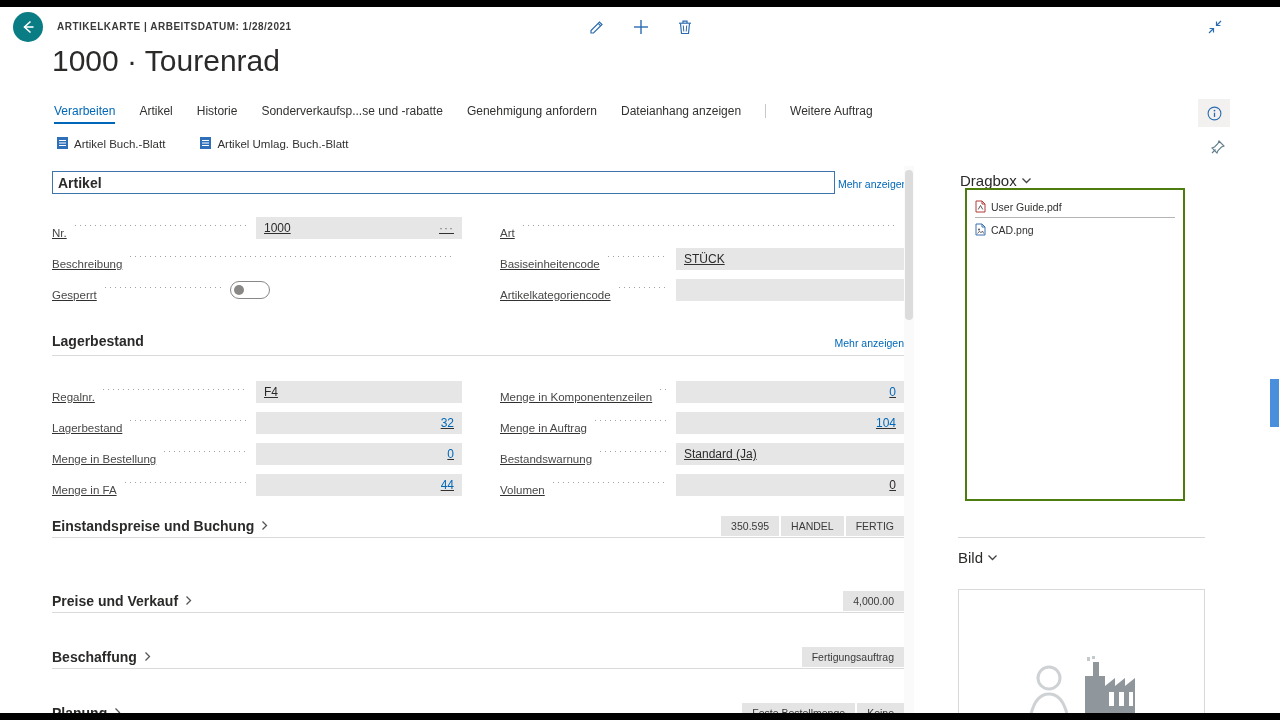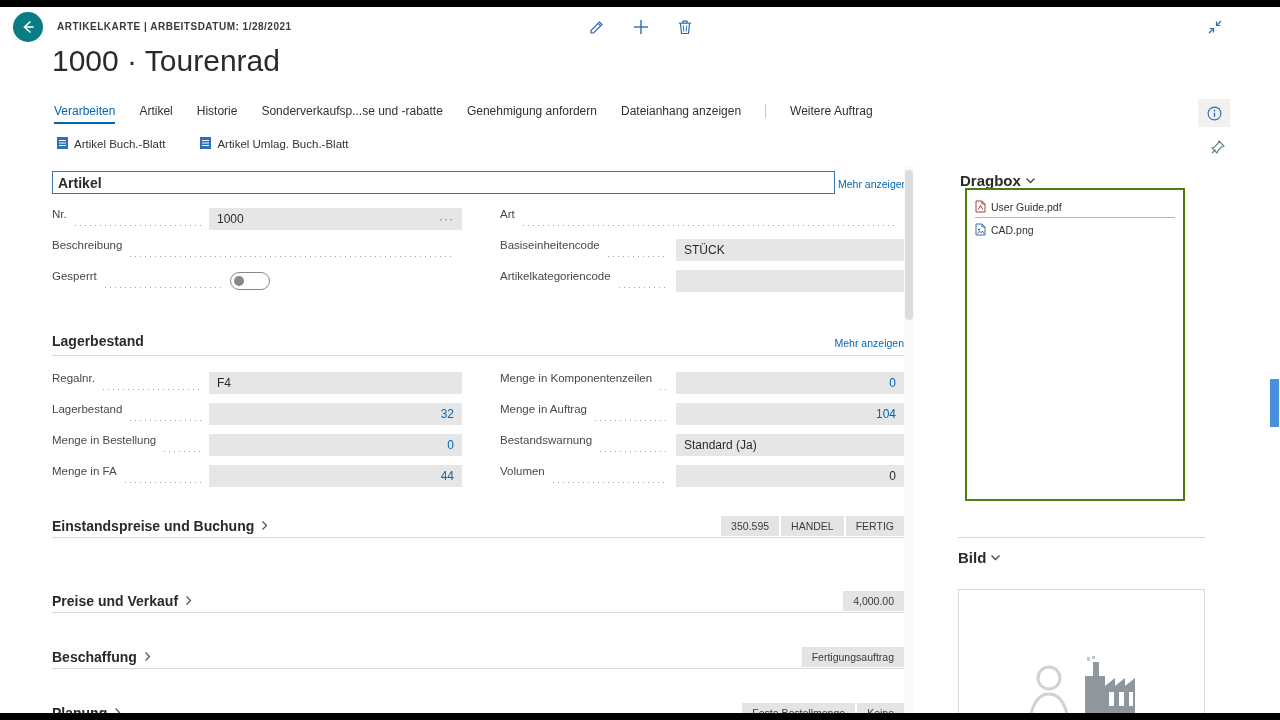--- a/index.html
+++ b/index.html
@@ -42,44 +42,44 @@
                 display:flex; align-items:flex-start; }
   #lager-head { top:333px; }
   .group-head .morelink { margin-left:auto; margin-top:4px; }
 
   .fields { position:absolute; left:52px; width:852px; }
   #fields-artikel { top:208px; }
   #fields-lager { top:372px; }
   .fcol { position:absolute; top:0; }
   .fcol.left { left:0; width:410px; }
   .fcol.right { left:448px; width:404px; }
-  .frow { display:flex; align-items:flex-start; height:31px; }
+  .frow { display:flex; align-items:flex-end; height:31px;text-decoration:underline; }
   .flabel { font-size:11.5px; color:#494847; white-space:nowrap; }
   .leader { flex:1; height:1px; margin:0 8px; align-self:center; position:relative; top:2px;
             background-image:repeating-linear-gradient(to right,#a3a3a3 0 1px,transparent 1px 5px); }
-  .fbox { width:253px; height:22px; background:#e6e6e6; font-size:12px; color:#2b2a29;
+  .fbox { width:206px; height:22px; background:#e6e6e6; font-size:12px; color:#2b2a29;
           display:flex; align-items:center; padding:0 8px; flex:none; cursor:text; }
   .fcol.right .fbox { width:228px; }
   .fbox.num { justify-content:flex-end; }
   .fbox.link { color:#0067b8; }
   .fbox .assist { margin-left:auto; color:#6e6e6e; letter-spacing:1px; font-size:12px; cursor:pointer; }
   .fslot { width:232px; height:22px; display:flex; align-items:center; flex:none; }
   .toggle { width:40px; height:18px; border:1px solid #8a8886; border-radius:10px; background:#fff; position:relative; cursor:pointer; }
   .toggle .knob { position:absolute; left:3px; top:3px; width:10px; height:10px; border-radius:50%; background:#8a8886; }
 
   
   .csection { position:absolute; left:52px; width:852px; height:24px; border-bottom:1px solid #dadada;
               display:flex; align-items:center; cursor:pointer; }
   #sec-einstand { top:514px; } #sec-preise { top:589px; } #sec-beschaffung { top:645px; } #sec-planung { top:701px; }
   .csection .chips { margin-left:auto; display:flex; }
   .chip { background:#e4e4e4; height:20px; line-height:20px; padding:0 10px; font-size:10.5px; color:#3b3a39; margin-left:2px; white-space:nowrap; }
   .chev-r { margin-left:6px; display:inline-flex; }
 
   
-  .fb-title { position:absolute; font-size:15px; font-weight:700; color:#2b2a29; display:flex; align-items:center; gap:4px; cursor:pointer; }
+  .fb-title { position:absolute; font-size:15px; font-weight:400; color:#2b2a29; display:flex; align-items:center; gap:4px; cursor:pointer; }
   #dragbox-title { left:960px; top:172px; }
   #bild-title { left:958px; top:549px; }
   .dragbox { position:absolute; left:965px; top:188px; width:220px; height:313px; border:2px solid #4d7c0f; background:#fff; padding:5px 8px 0 8px; }
   .file-row { display:flex; align-items:center; gap:5px; font-size:10.5px; color:#323130; padding:5px 0 4px 0; cursor:pointer; }
   .file-row.first { border-bottom:1px solid #b5b5b5; }
   .panel-rule { position:absolute; left:958px; top:537px; width:247px; height:1px; background:#d5d5d5; }
   .bild-box { position:absolute; left:958px; top:589px; width:247px; height:205px; border:1px solid #d9d9d9; background:#fff; }
   .bild-placeholder { position:absolute; left:68px; top:66px; }
 
   

